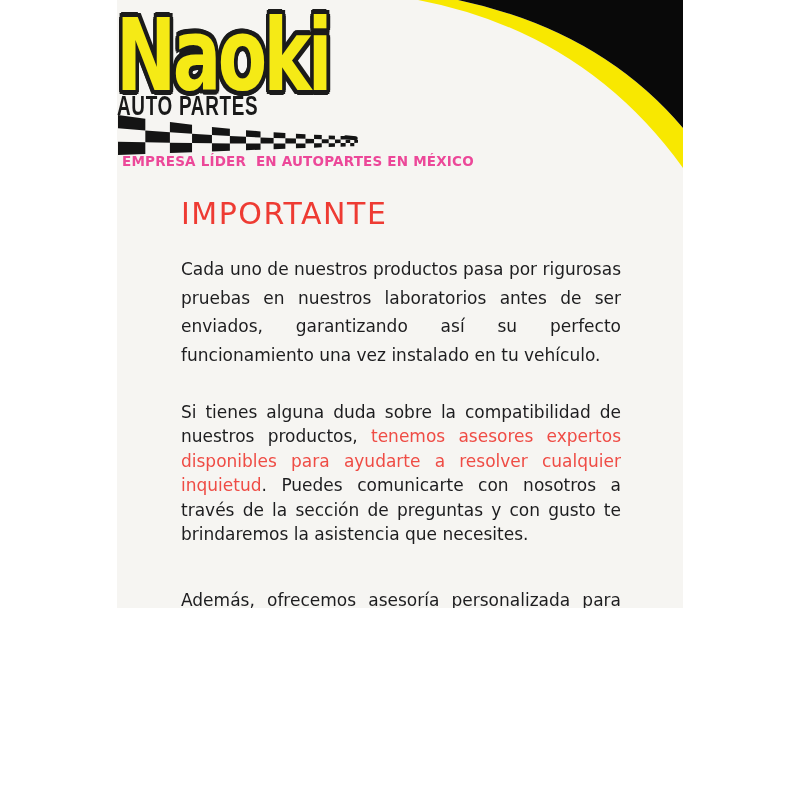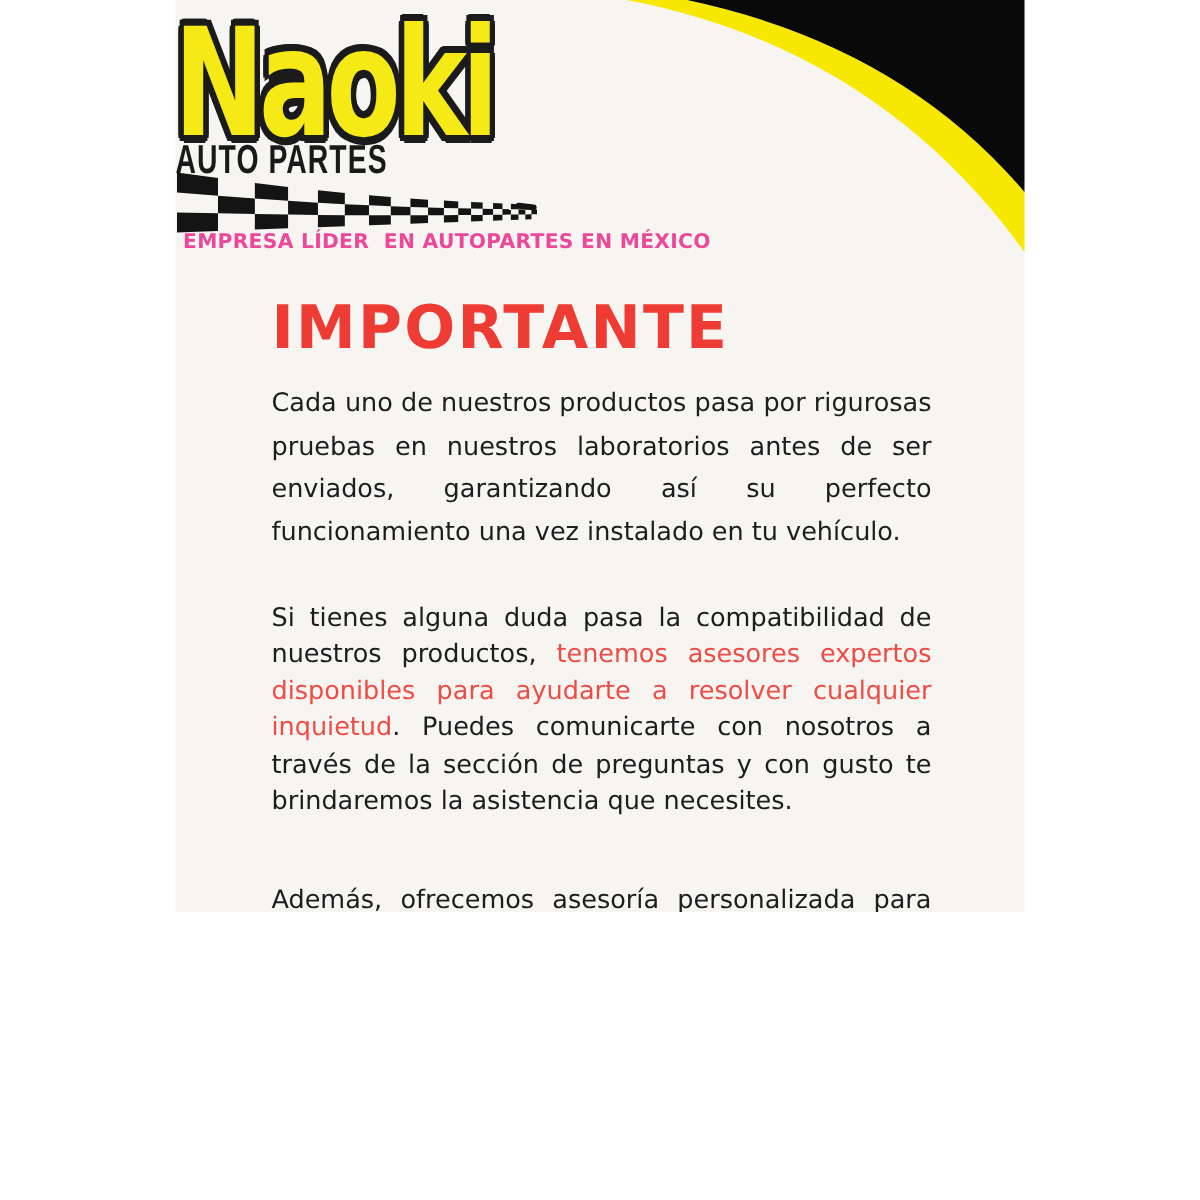--- a/index.html
+++ b/index.html
@@ -26,21 +26,21 @@
     letter-spacing:1px;color:#191919;
     transform:scaleX(0.70);transform-origin:0 0;white-space:nowrap;
   }
   .tagline{
     left:122px;top:155px;
     font-weight:700;font-size:13.5px;line-height:1;letter-spacing:0.2px;
     color:#ec4899;white-space:pre;
   }
   .heading{
     left:181px;top:199px;
-    font-weight:700;font-size:40px;line-height:1;letter-spacing:1.5px;
+    font-weight:400;font-size:30px;line-height:1;letter-spacing:1.5px;
     color:#ee3b33;white-space:nowrap;
   }
   .para{
     left:181px;width:440px;
     font-weight:400;font-size:17px;color:#1d1d1f;
     text-align:justify;
   }
   .p1{top:255px;line-height:28.6px;}
   .p2{top:400px;line-height:24.4px;}
   .p3{top:588px;line-height:25px;}
@@ -121,18 +121,18 @@
 
   <div class="layer logo">Naoki</div>
   <div class="layer autopartes">AUTO PARTES</div>
   <div class="layer tagline">EMPRESA LÍDER  EN AUTOPARTES EN MÉXICO</div>
 
   <div class="layer heading">IMPORTANTE</div>
 
   <div class="layer para p1">Cada uno de nuestros productos pasa por rigurosas pruebas en nuestros laboratorios antes de ser enviados, garantizando así su perfecto funcionamiento una vez instalado en tu vehículo.</div>
 
   <div class="layer para p2">
-    <span>Si tienes alguna duda pasa la compatibilidad de nuestros productos, </span><span class="hl">tenemos asesores expertos disponibles para ayudarte a resolver cualquier inquietud</span><span>. Puedes comunicarte con nosotros a través de la sección de preguntas y con gusto te brindaremos la asistencia que necesites.</span>
+    <span>Si tienes alguna duda sobre la compatibilidad de nuestros productos, </span><span class="hl">tenemos asesores expertos disponibles para ayudarte a resolver cualquier inquietud</span><span>. Puedes comunicarte con nosotros a través de la sección de preguntas y con gusto te brindaremos la asistencia que necesites.</span>
   </div>
 
   <div class="layer para p3">Además, ofrecemos asesoría personalizada para orientarte en la elección del producto más adecuado para tu vehículo.</div>
 
 </div>
 
 </body></html>

